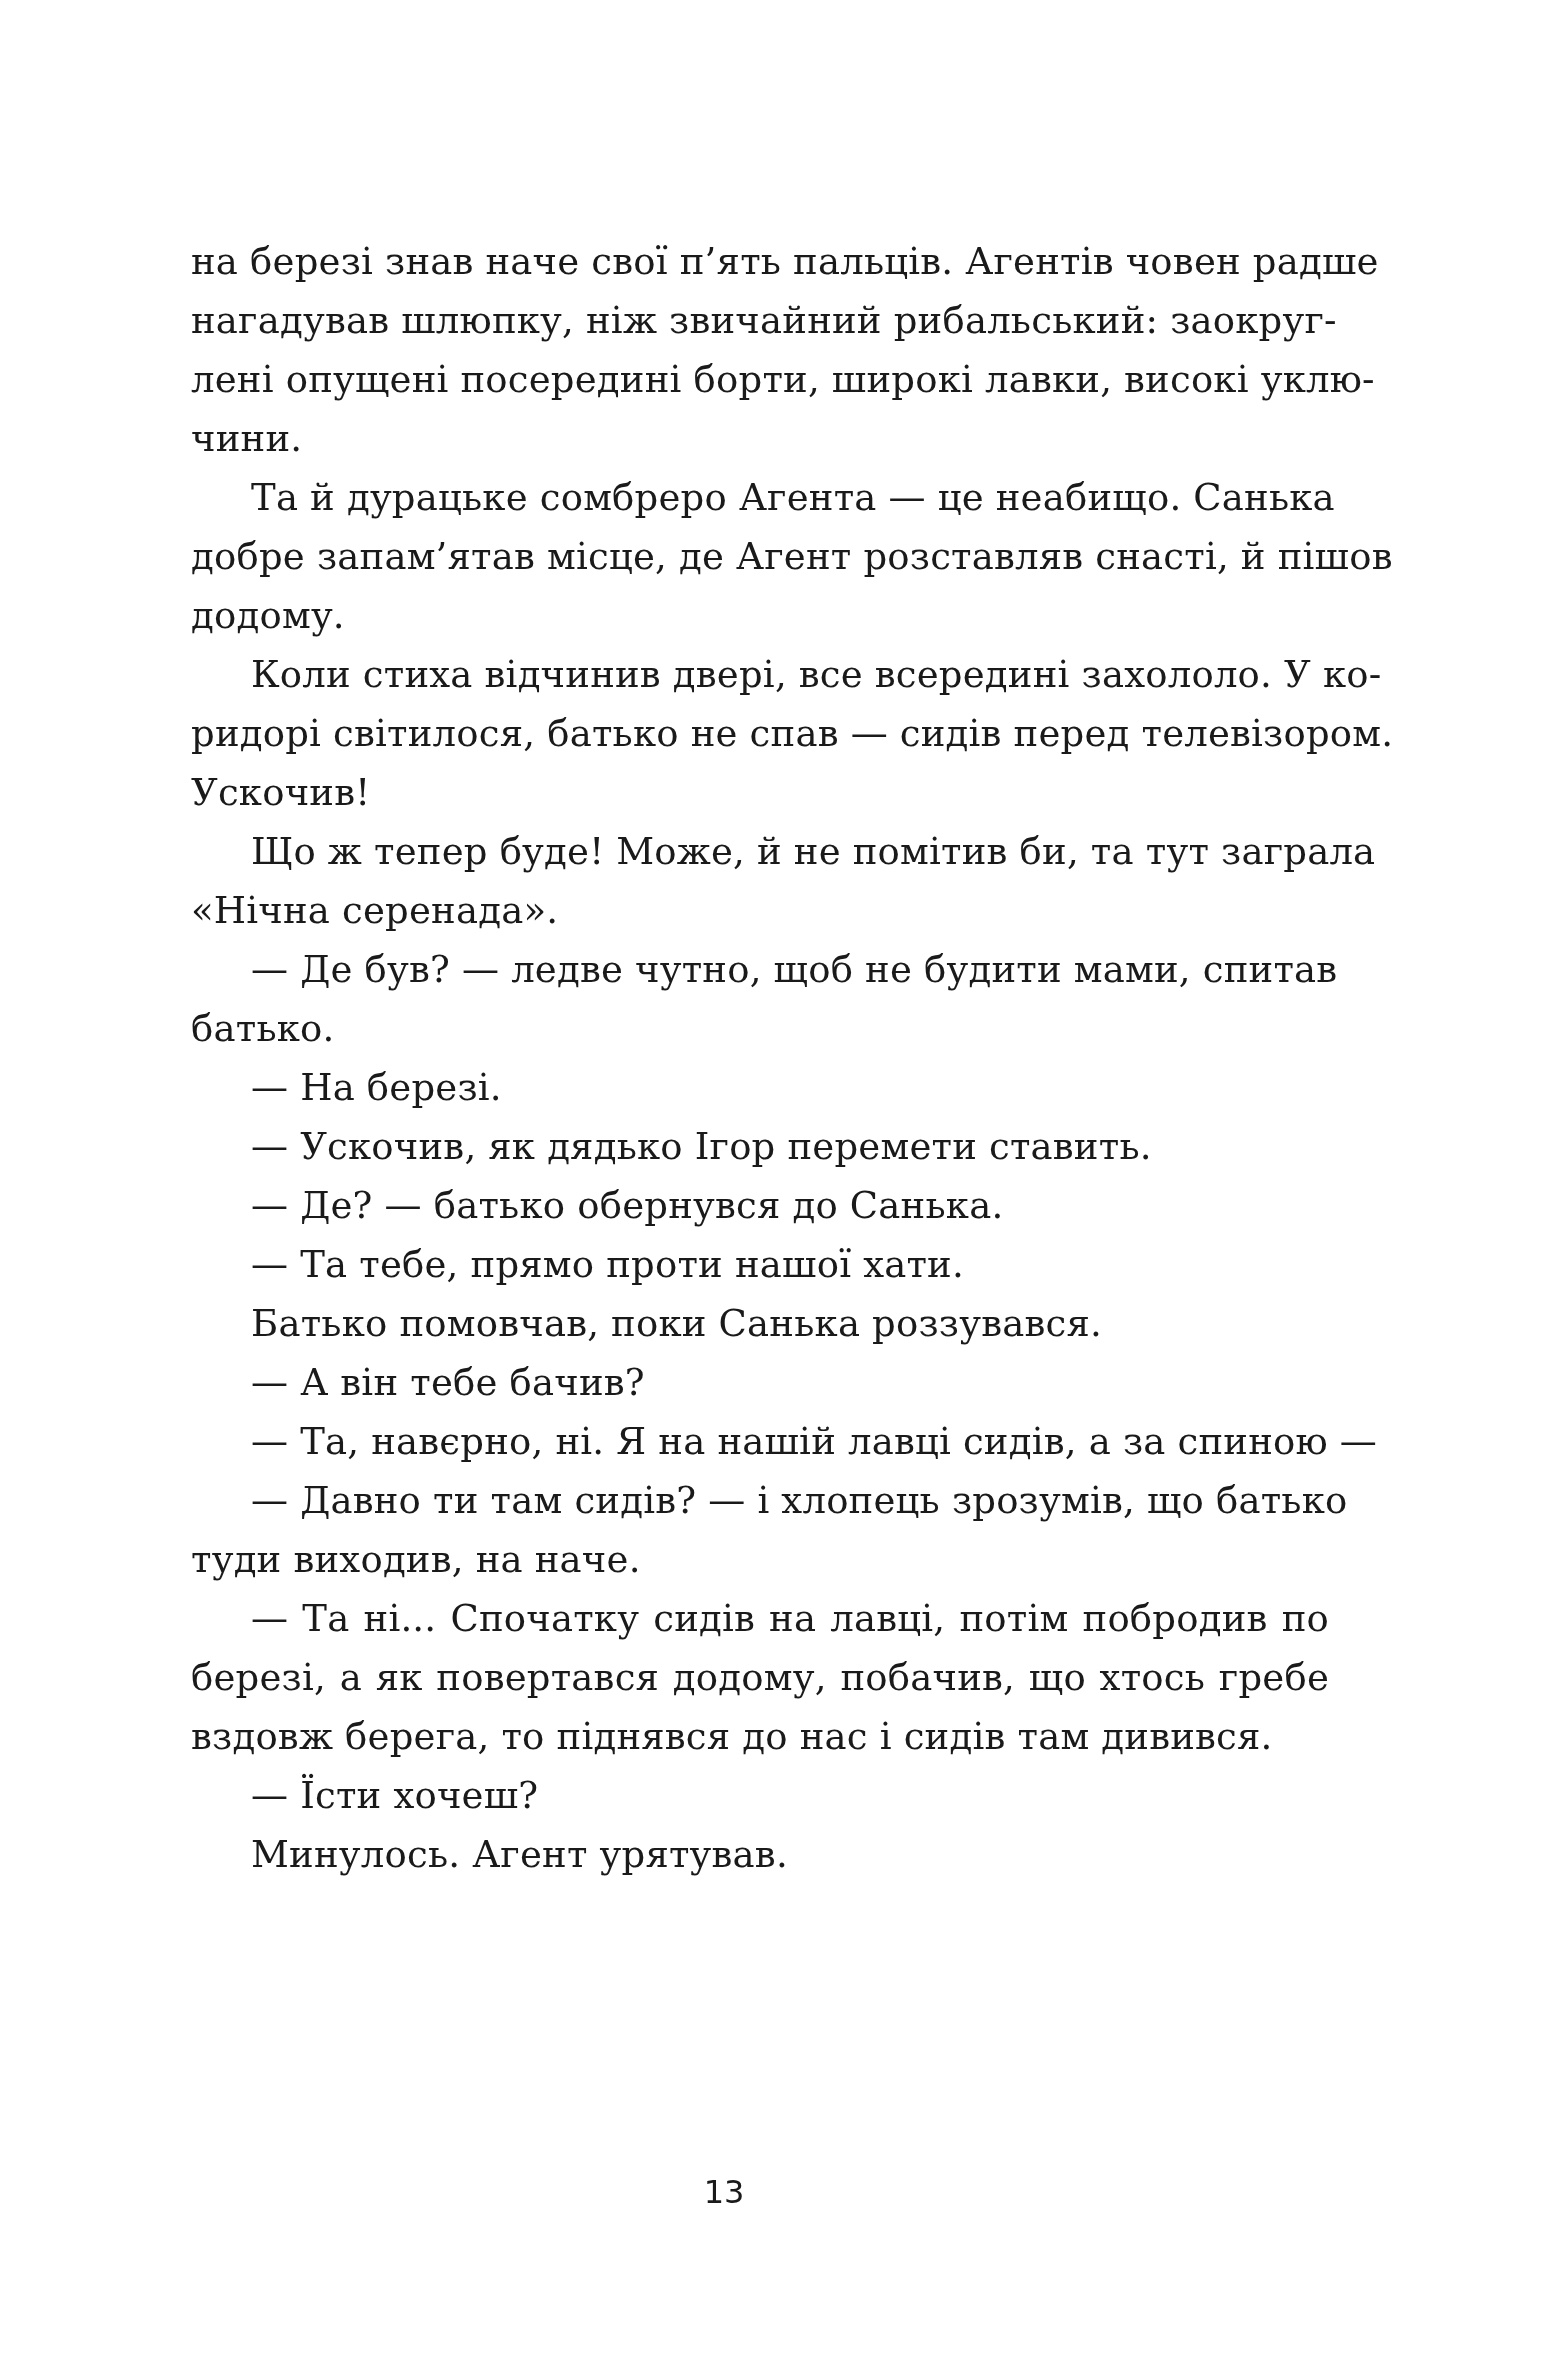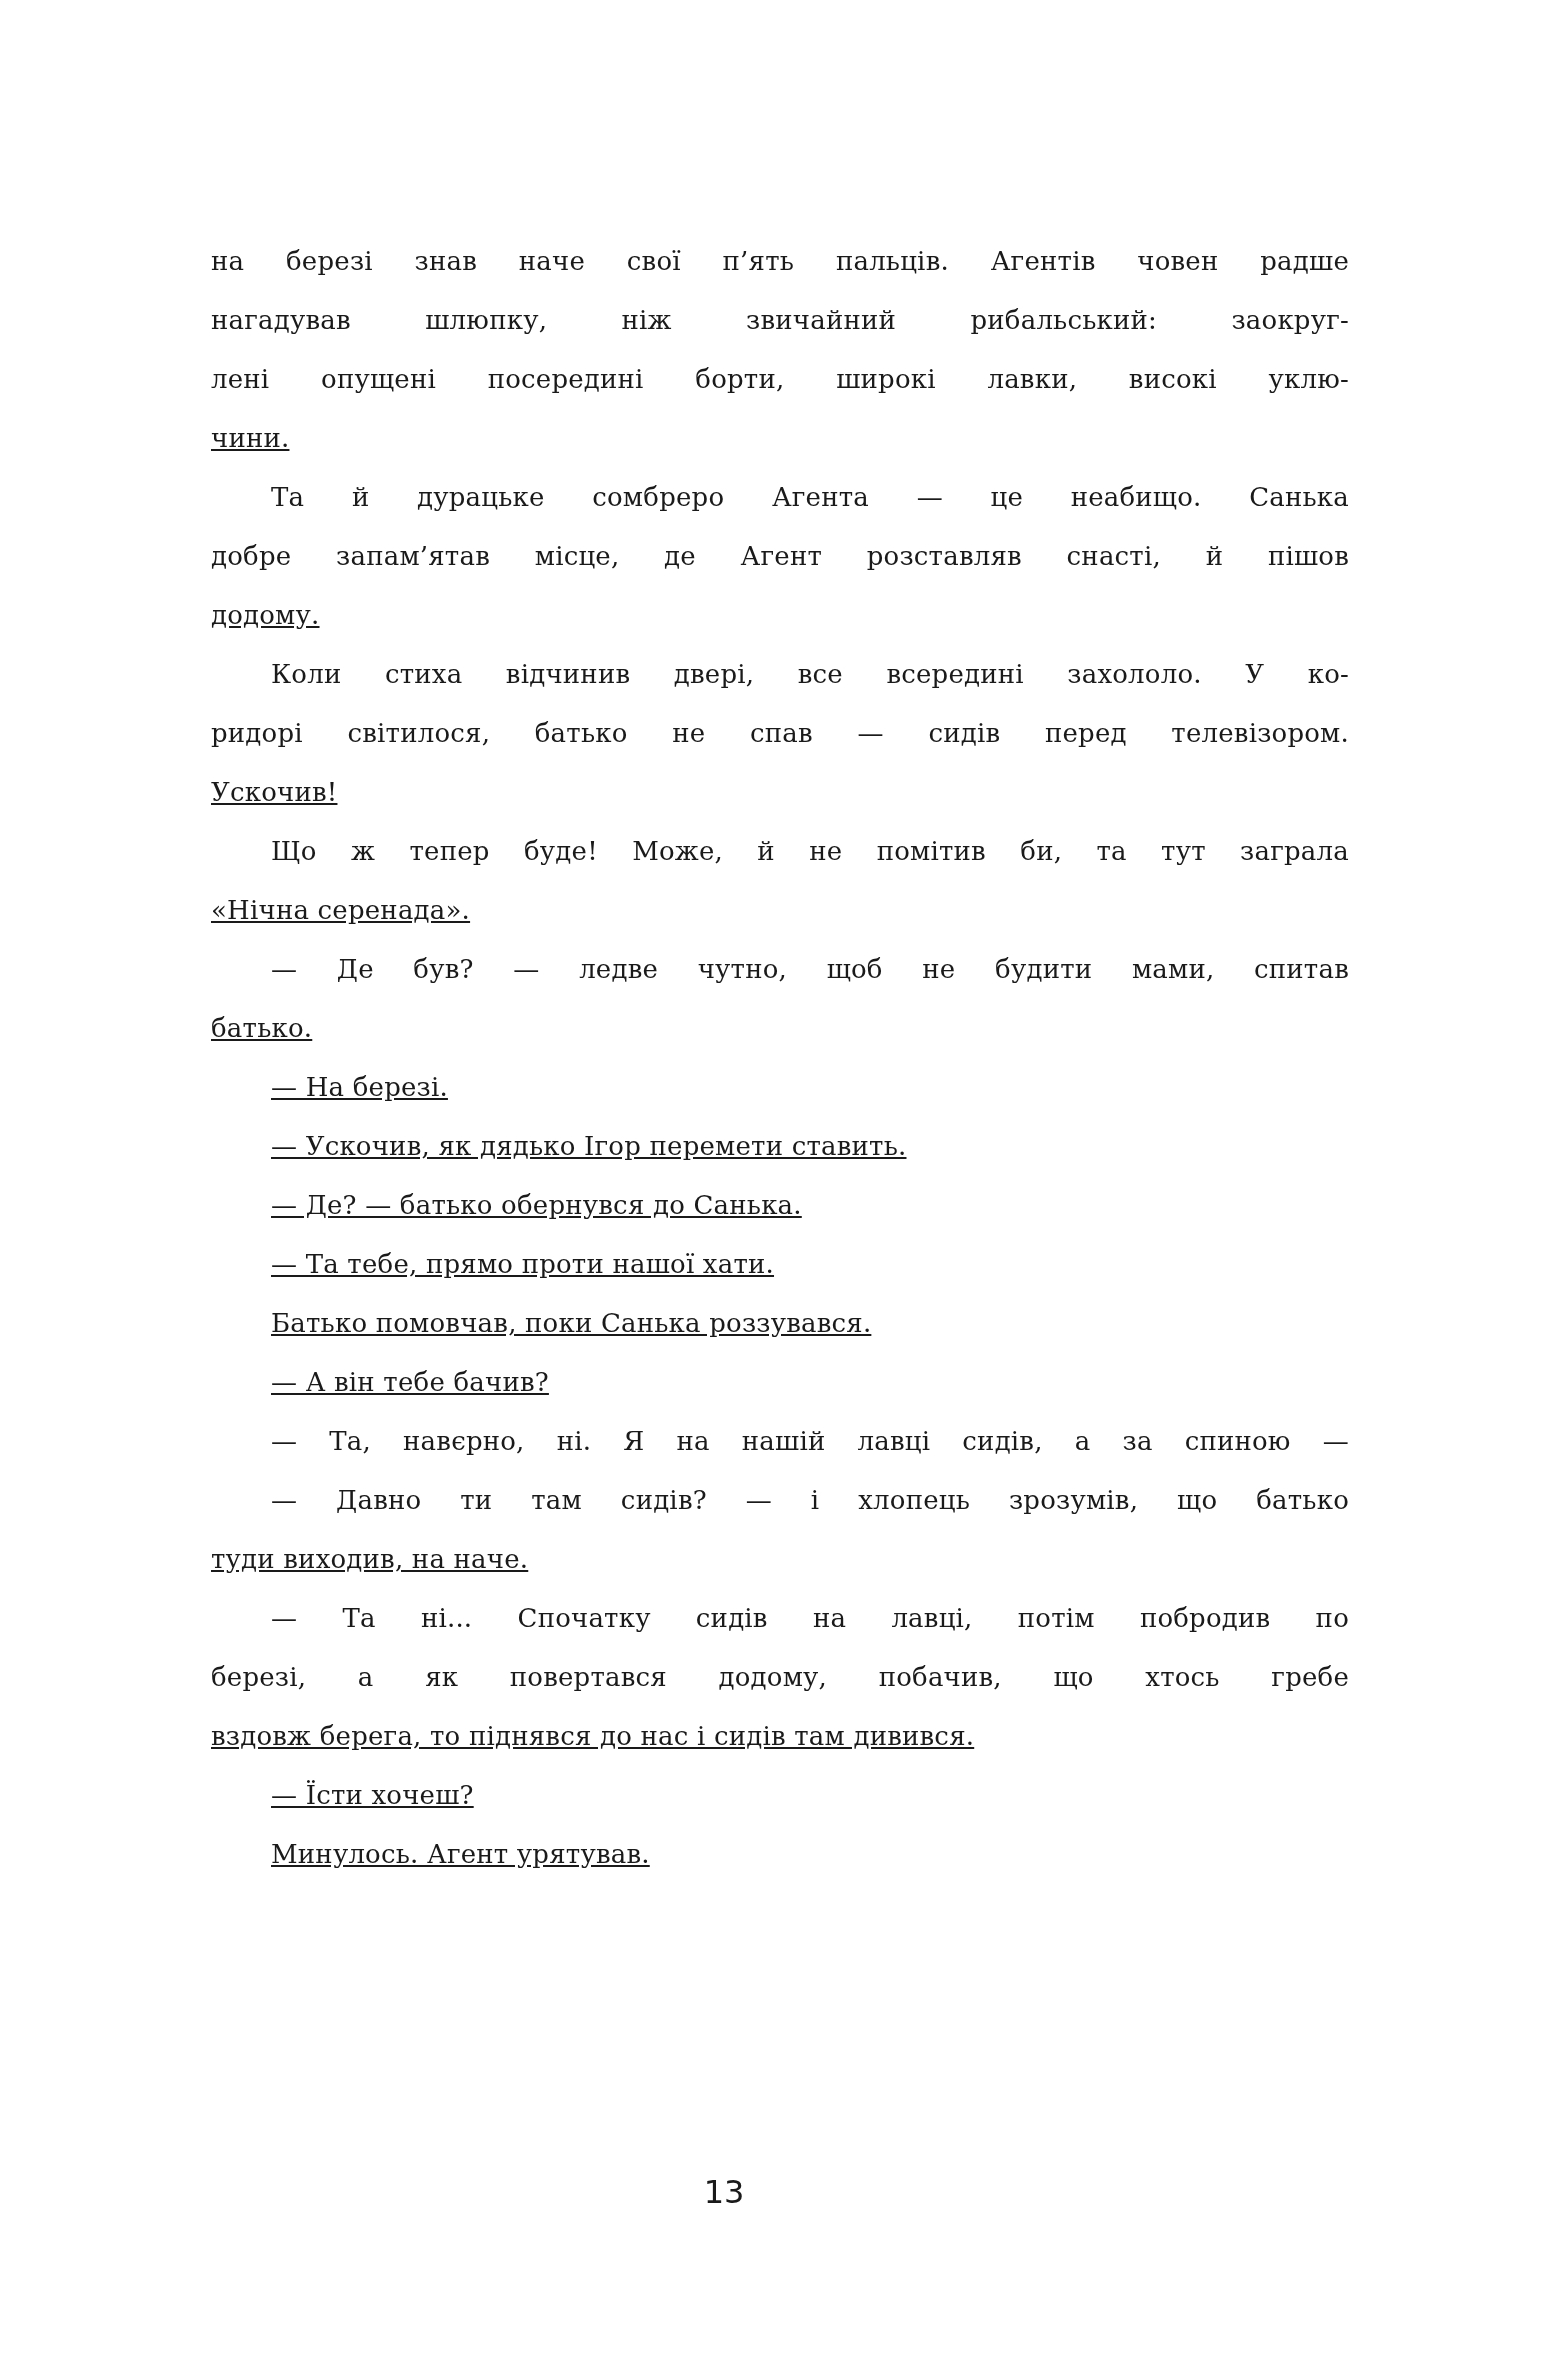--- a/index.html
+++ b/index.html
@@ -20,36 +20,34 @@
       width: 1545px;
       height: 2377px;
       background: #ffffff;
     }
     .text-block {
       position: absolute;
       left: 191px;
       top: 232px;
       width: 1138px;
       font-family: "DejaVu Serif", "Liberation Serif", serif;
-      font-size: 26px;
+      font-size: 37px;
       line-height: 59px;
       letter-spacing: 0.2px;
-      margin-left: 20px;
     }
     .line {
       display: block;
       height: 59px;
       white-space: nowrap;
       text-align: justify;
       text-align-last: justify;
       overflow: visible;
     }
     .line.last {
       text-align-last: left;
-      text-decoration: underline;
     }
     .line.indent {
       padding-left: 60px;
     }
     .page-number {
       position: absolute;
       left: 0;
       width: 1448px;
       top: 2172px;
       text-align: center;

